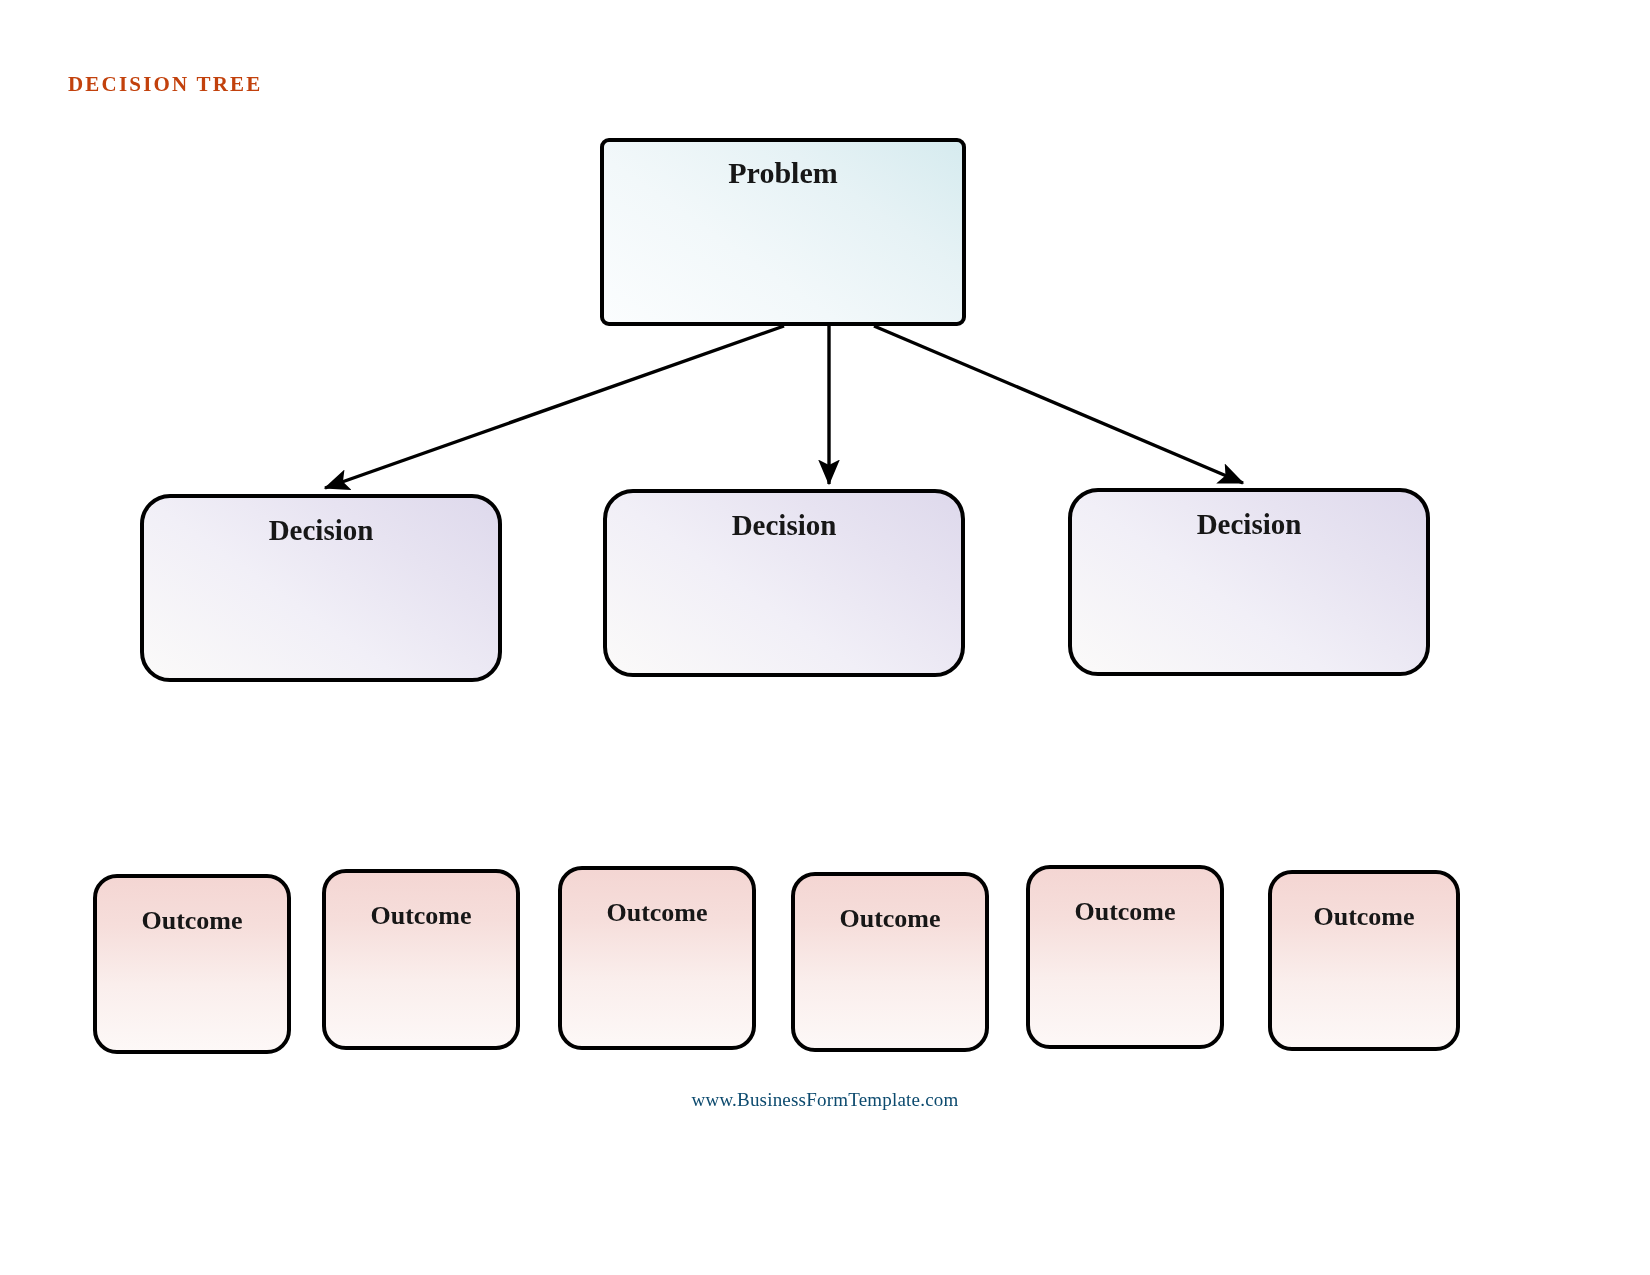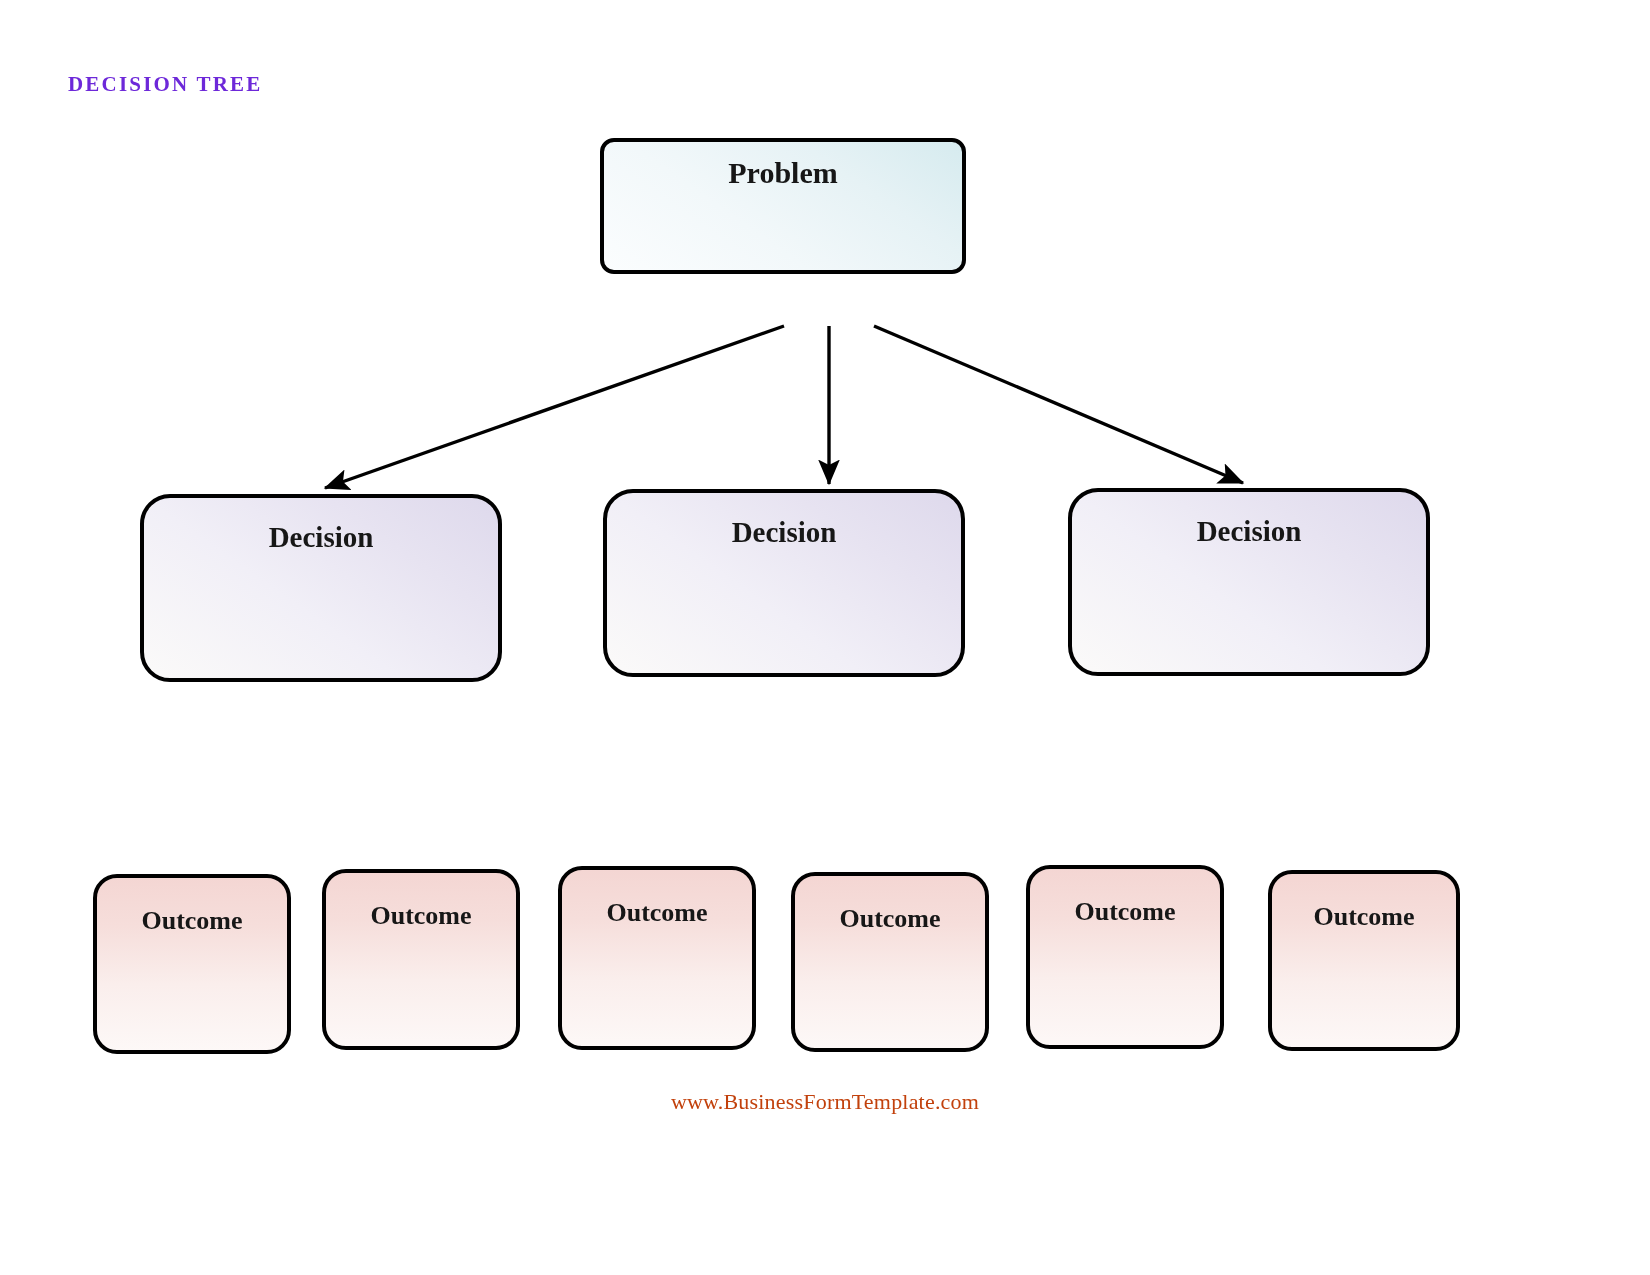--- a/index.html
+++ b/index.html
@@ -18,21 +18,21 @@
 
   
   #title {
     position: absolute;
     left: 68px;
     top: 72px;
     font-family: "Liberation Serif", "DejaVu Serif", serif;
     font-size: 21px;
     font-weight: bold;
     letter-spacing: 2.2px;
-    color: #6d28d9;
+    color: #c2410c;
     white-space: nowrap;
     text-align: center;
   }
 
   
   .node {
     position: absolute;
     box-sizing: border-box;
     border: 4px solid #000000;
     border-radius: 26px;
@@ -46,39 +46,39 @@
     font-weight: bold;
     color: #171717;
     white-space: nowrap;
   }
 
   
   #problem-box {
     left: 600px;
     top: 138px;
     width: 366px;
-    height: 136px;
-    border-radius: 14px;
+    height: 188px;
+    border-radius: 9px;
     background: linear-gradient(215deg, #d6ebef 0%, #e6f2f5 30%, #f2f8fa 62%, #fbfdfe 100%);
   }
   #problem-box .node-label {
     font-size: 30px;
     padding-top: 14px;
   }
 
   
   .decision {
     width: 362px;
     height: 188px;
     border-radius: 30px;
     background: linear-gradient(215deg, #ded9ec 0%, #e7e3f1 28%, #f1eff7 58%, #fbfaf9 100%);
   }
   .decision .node-label {
     font-size: 29px;
-    padding-top: 23px;
+    padding-top: 16px;
   }
   #decision-1 { left: 140px;  top: 494px; }
   #decision-2 { left: 603px;  top: 489px; }
   #decision-3 { left: 1068px; top: 488px; }
 
   
   .outcome {
     border-radius: 24px;
     background: linear-gradient(180deg, #f4d6d3 0%, #f6dedb 28%, #faeeec 62%, #fdf8f7 100%);
   }
@@ -104,22 +104,22 @@
   }
 
   
   #footer {
     position: absolute;
     left: 0;
     top: 1089px;
     width: 1650px;
     text-align: center;
     font-family: "Liberation Serif", "DejaVu Serif", serif;
-    font-size: 22px;
-    color: #c2410c;
+    font-size: 19px;
+    color: #0c4a6e;
     letter-spacing: 0.2px;
   }
   #footer-text { display: inline-block; }
 </style>
 </head>
 <body>
 
 <div id="page">
 
   <div id="title">DECISION TREE</div>

